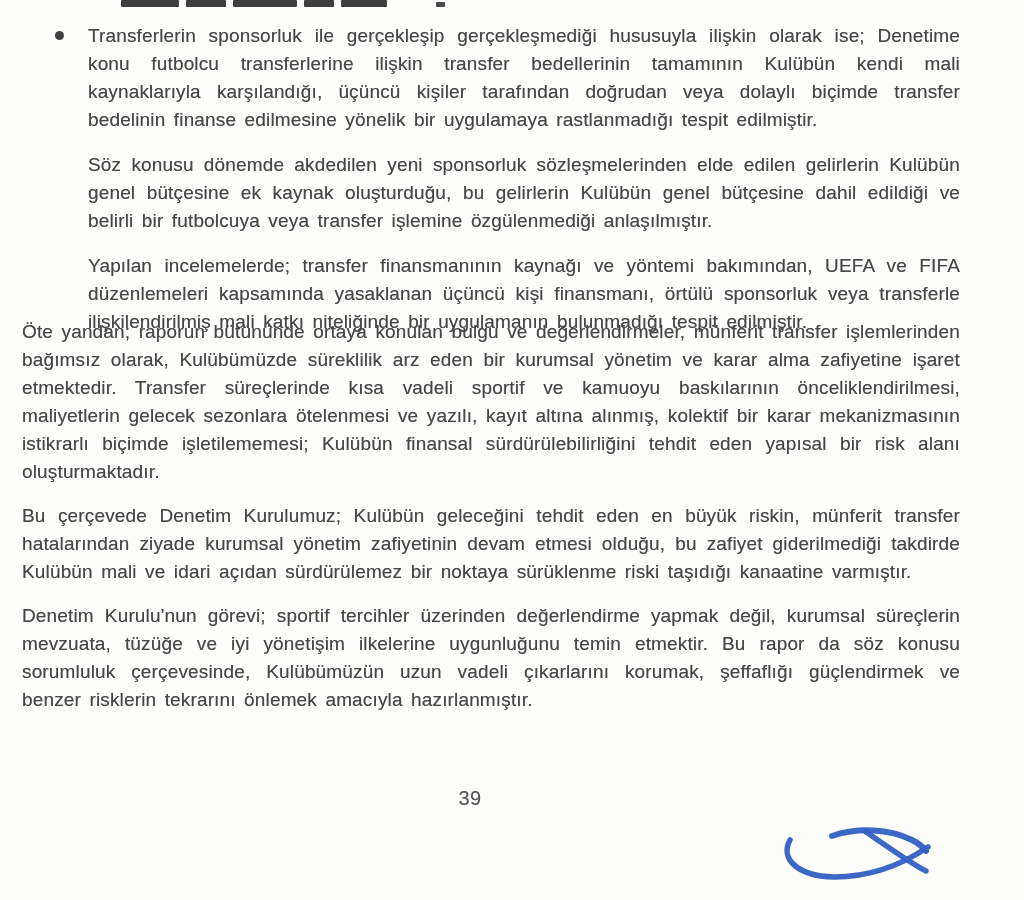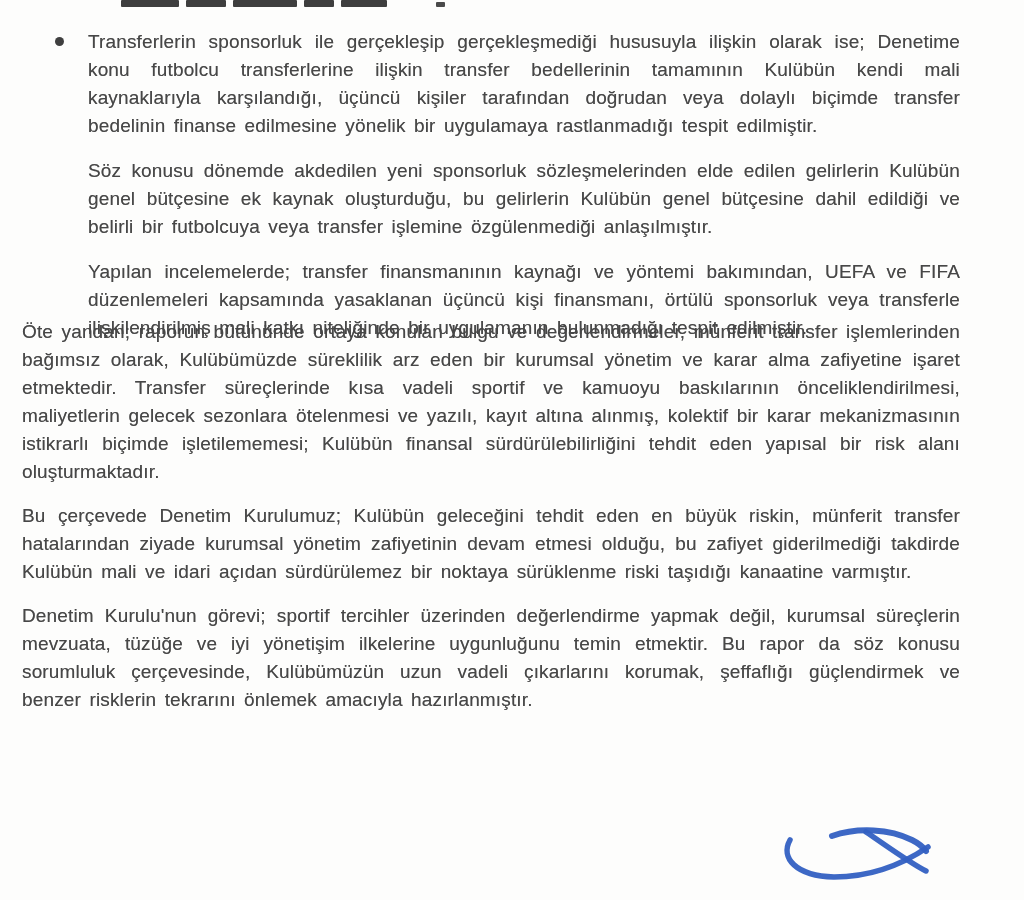--- a/index.html
+++ b/index.html
@@ -24,21 +24,21 @@
 
   .para{
     text-align:justify;
     font-size:19px;
     line-height:28px;
     letter-spacing:0.15px;
     word-spacing:3px;
     text-shadow:0 0 0.6px rgba(70,70,70,0.55);
   }
   .bullet-block{position:absolute;top:22px;left:88px;width:872px;}
-  .bullet-block .para{margin:6px 0 17px 0;}
+  .bullet-block .para{margin:0 0 17px 0;}
   .bullet-marker{
     position:absolute;left:-33px;top:9px;
     width:9px;height:9px;border-radius:50%;
     background:#3f3f3f;
   }
   .bullet-first{position:relative;}
 
   .body-block{position:absolute;top:318px;left:22px;width:938px;}
   .body-block .para{margin:0 0 16px 0;}
 
@@ -83,20 +83,21 @@
       <span>Öte yandan; raporun bütününde ortaya konulan bulgu ve değerlendirmeler, münferit transfer işlemlerinden bağımsız olarak, Kulübümüzde süreklilik arz eden bir kurumsal yönetim ve karar alma zafiyetine işaret etmektedir. Transfer süreçlerinde kısa vadeli sportif ve kamuoyu baskılarının önceliklendirilmesi, maliyetlerin gelecek sezonlara ötelenmesi ve yazılı, kayıt altına alınmış, kolektif bir karar mekanizmasının istikrarlı biçimde işletilememesi; Kulübün finansal sürdürülebilirliğini tehdit eden yapısal bir risk alanı oluşturmaktadır.</span>
     </p>
     <p class="para">
       <span>Bu çerçevede Denetim Kurulumuz; Kulübün geleceğini tehdit eden en büyük riskin, münferit transfer hatalarından ziyade kurumsal yönetim zafiyetinin devam etmesi olduğu, bu zafiyet giderilmediği takdirde Kulübün mali ve idari açıdan sürdürülemez bir noktaya sürüklenme riski taşıdığı kanaatine varmıştır.</span>
     </p>
     <p class="para">
       <span>Denetim Kurulu'nun görevi; sportif tercihler üzerinden değerlendirme yapmak değil, kurumsal süreçlerin mevzuata, tüzüğe ve iyi yönetişim ilkelerine uygunluğunu temin etmektir. Bu rapor da söz konusu sorumluluk çerçevesinde, Kulübümüzün uzun vadeli çıkarlarını korumak, şeffaflığı güçlendirmek ve benzer risklerin tekrarını önlemek amacıyla hazırlanmıştır.</span>
     </p>
   </div>
 
+  <div class="page-number">39</div>
 
   <svg class="signature" viewBox="0 0 200 82" xmlns="http://www.w3.org/2000/svg" fill="none">
 
     <path d="M28 22 C18 40 34 58 72 59 C106 59 138 48 166 29" stroke="#3360c2" stroke-width="5.5" stroke-linecap="round" opacity="0.95"></path>
 
     <path d="M70 18 C96 9 128 11 150 22 C156 25 161 29 164 33" stroke="#3360c2" stroke-width="6" stroke-linecap="round" opacity="0.95"></path>
 
     <path d="M104 14 C122 26 148 45 164 53" stroke="#3360c2" stroke-width="5.5" stroke-linecap="round" opacity="0.95"></path>
   </svg>
 

